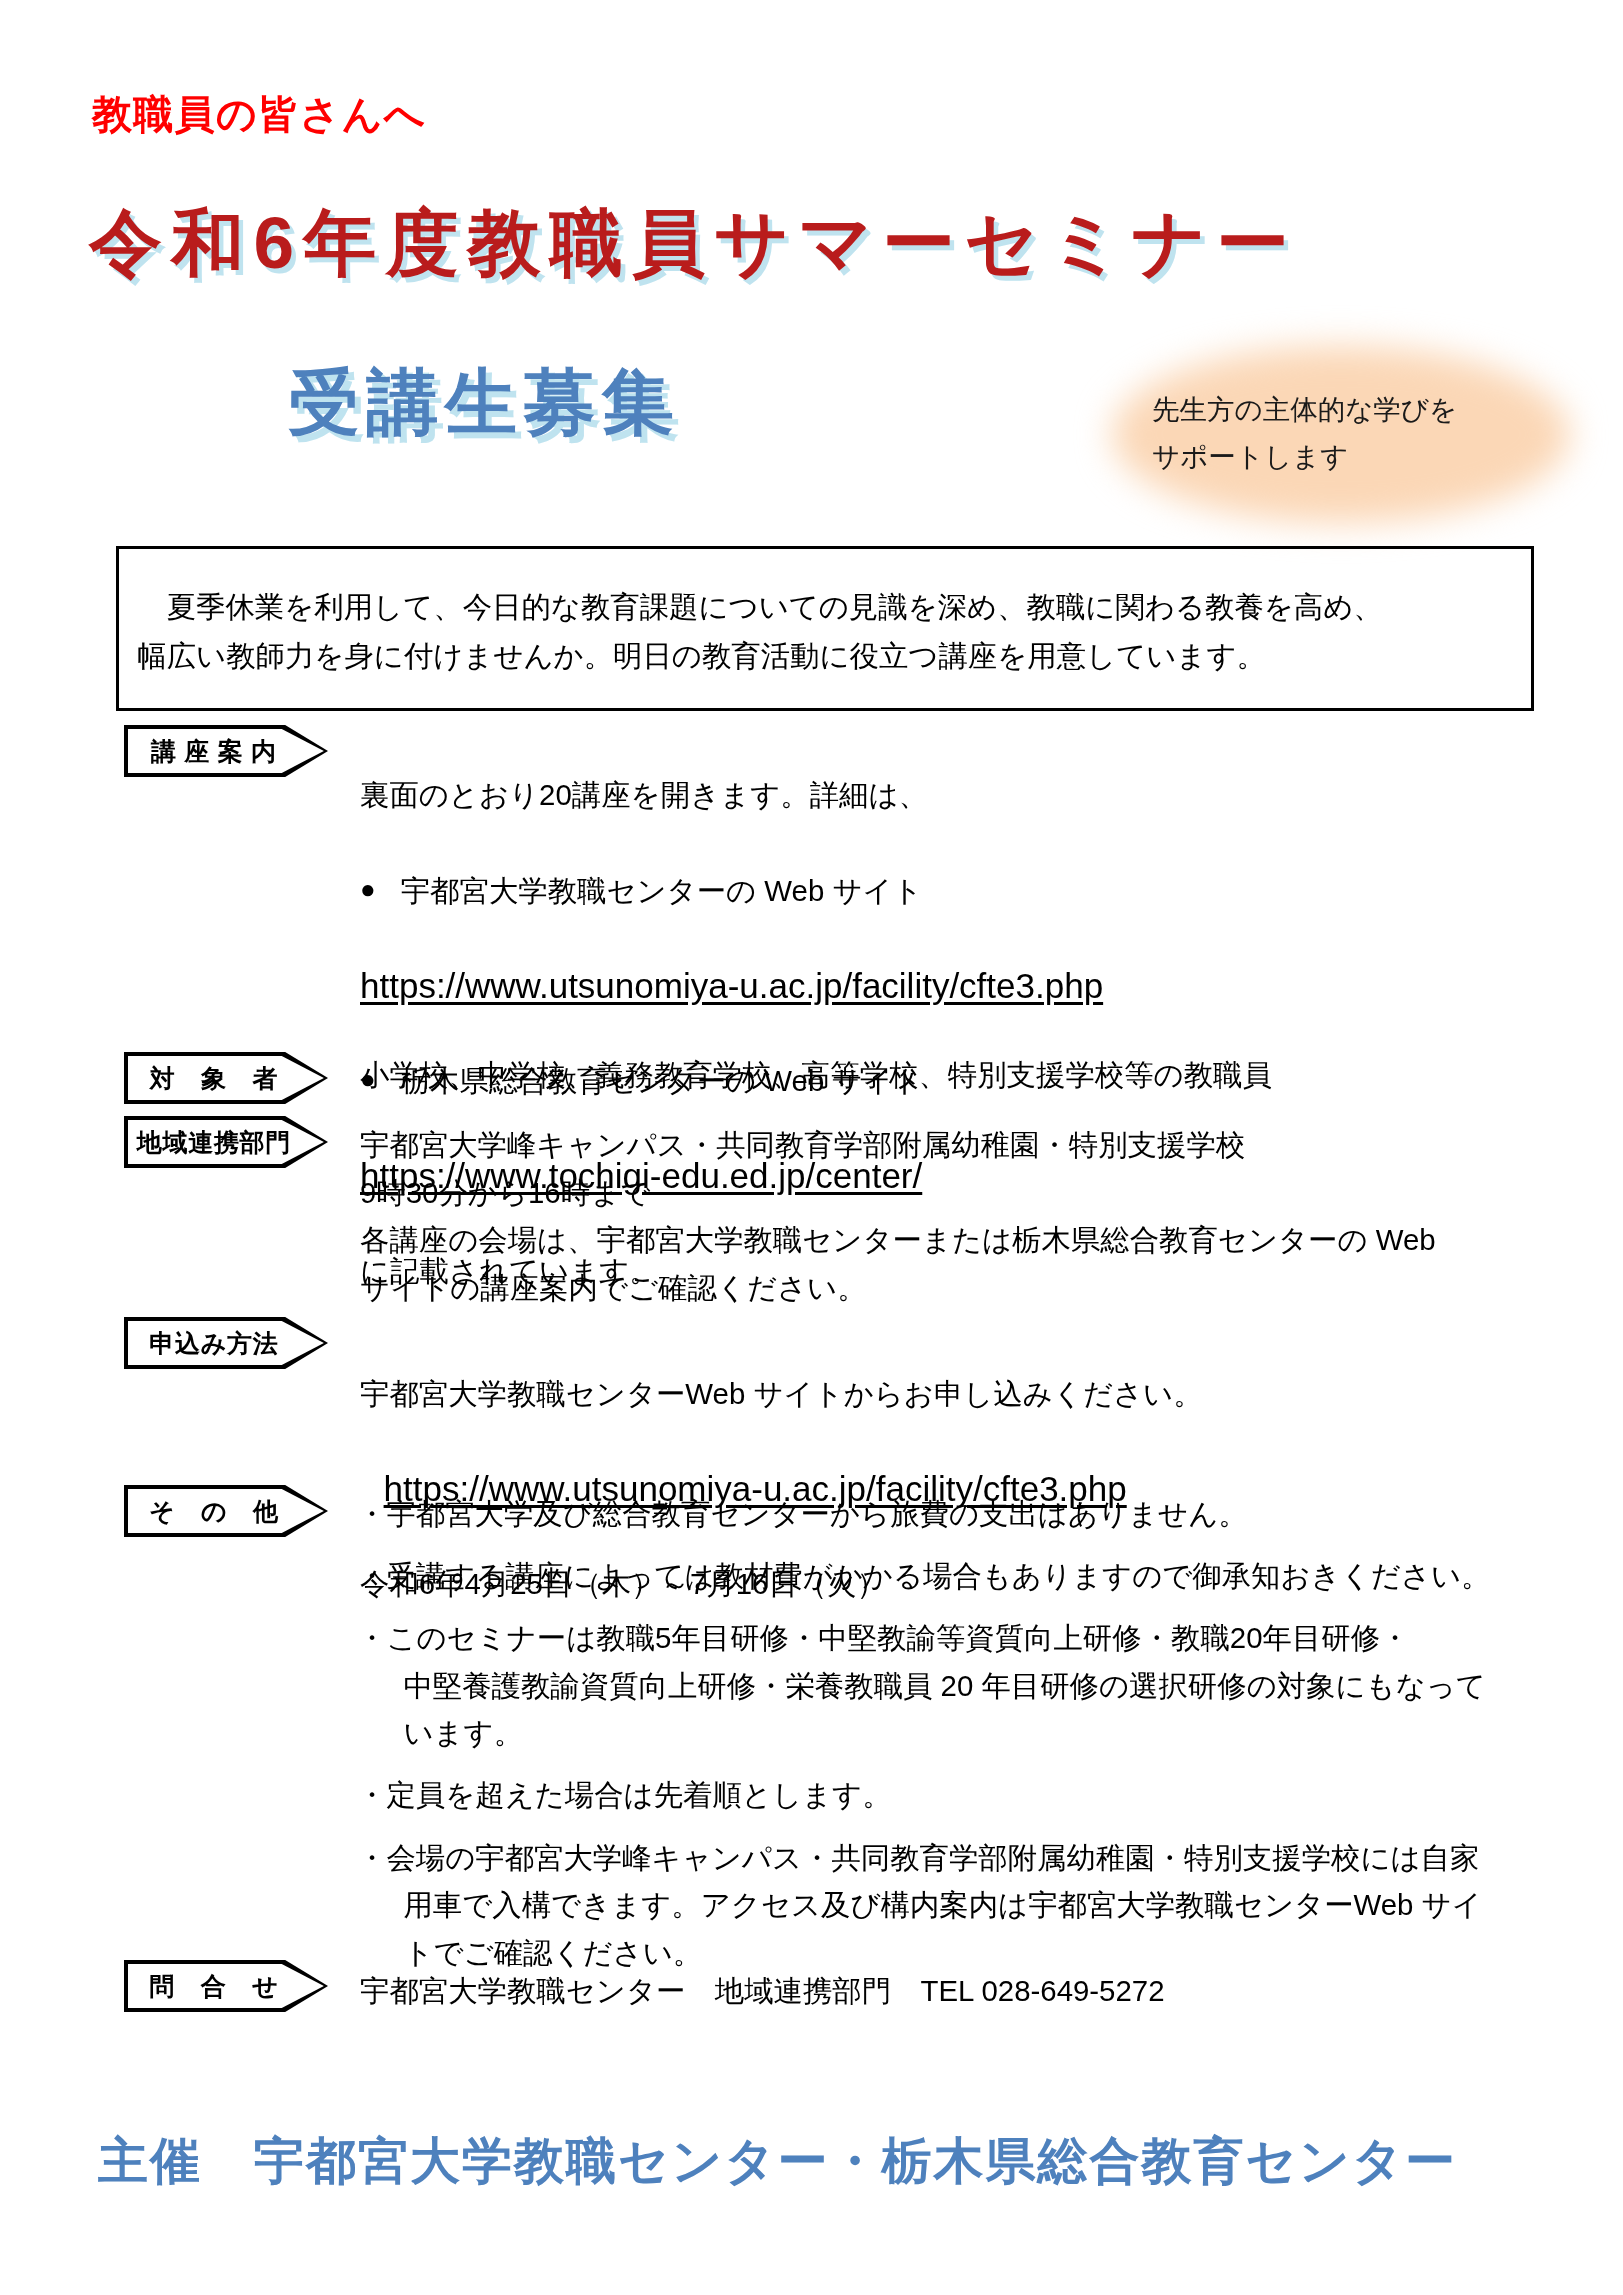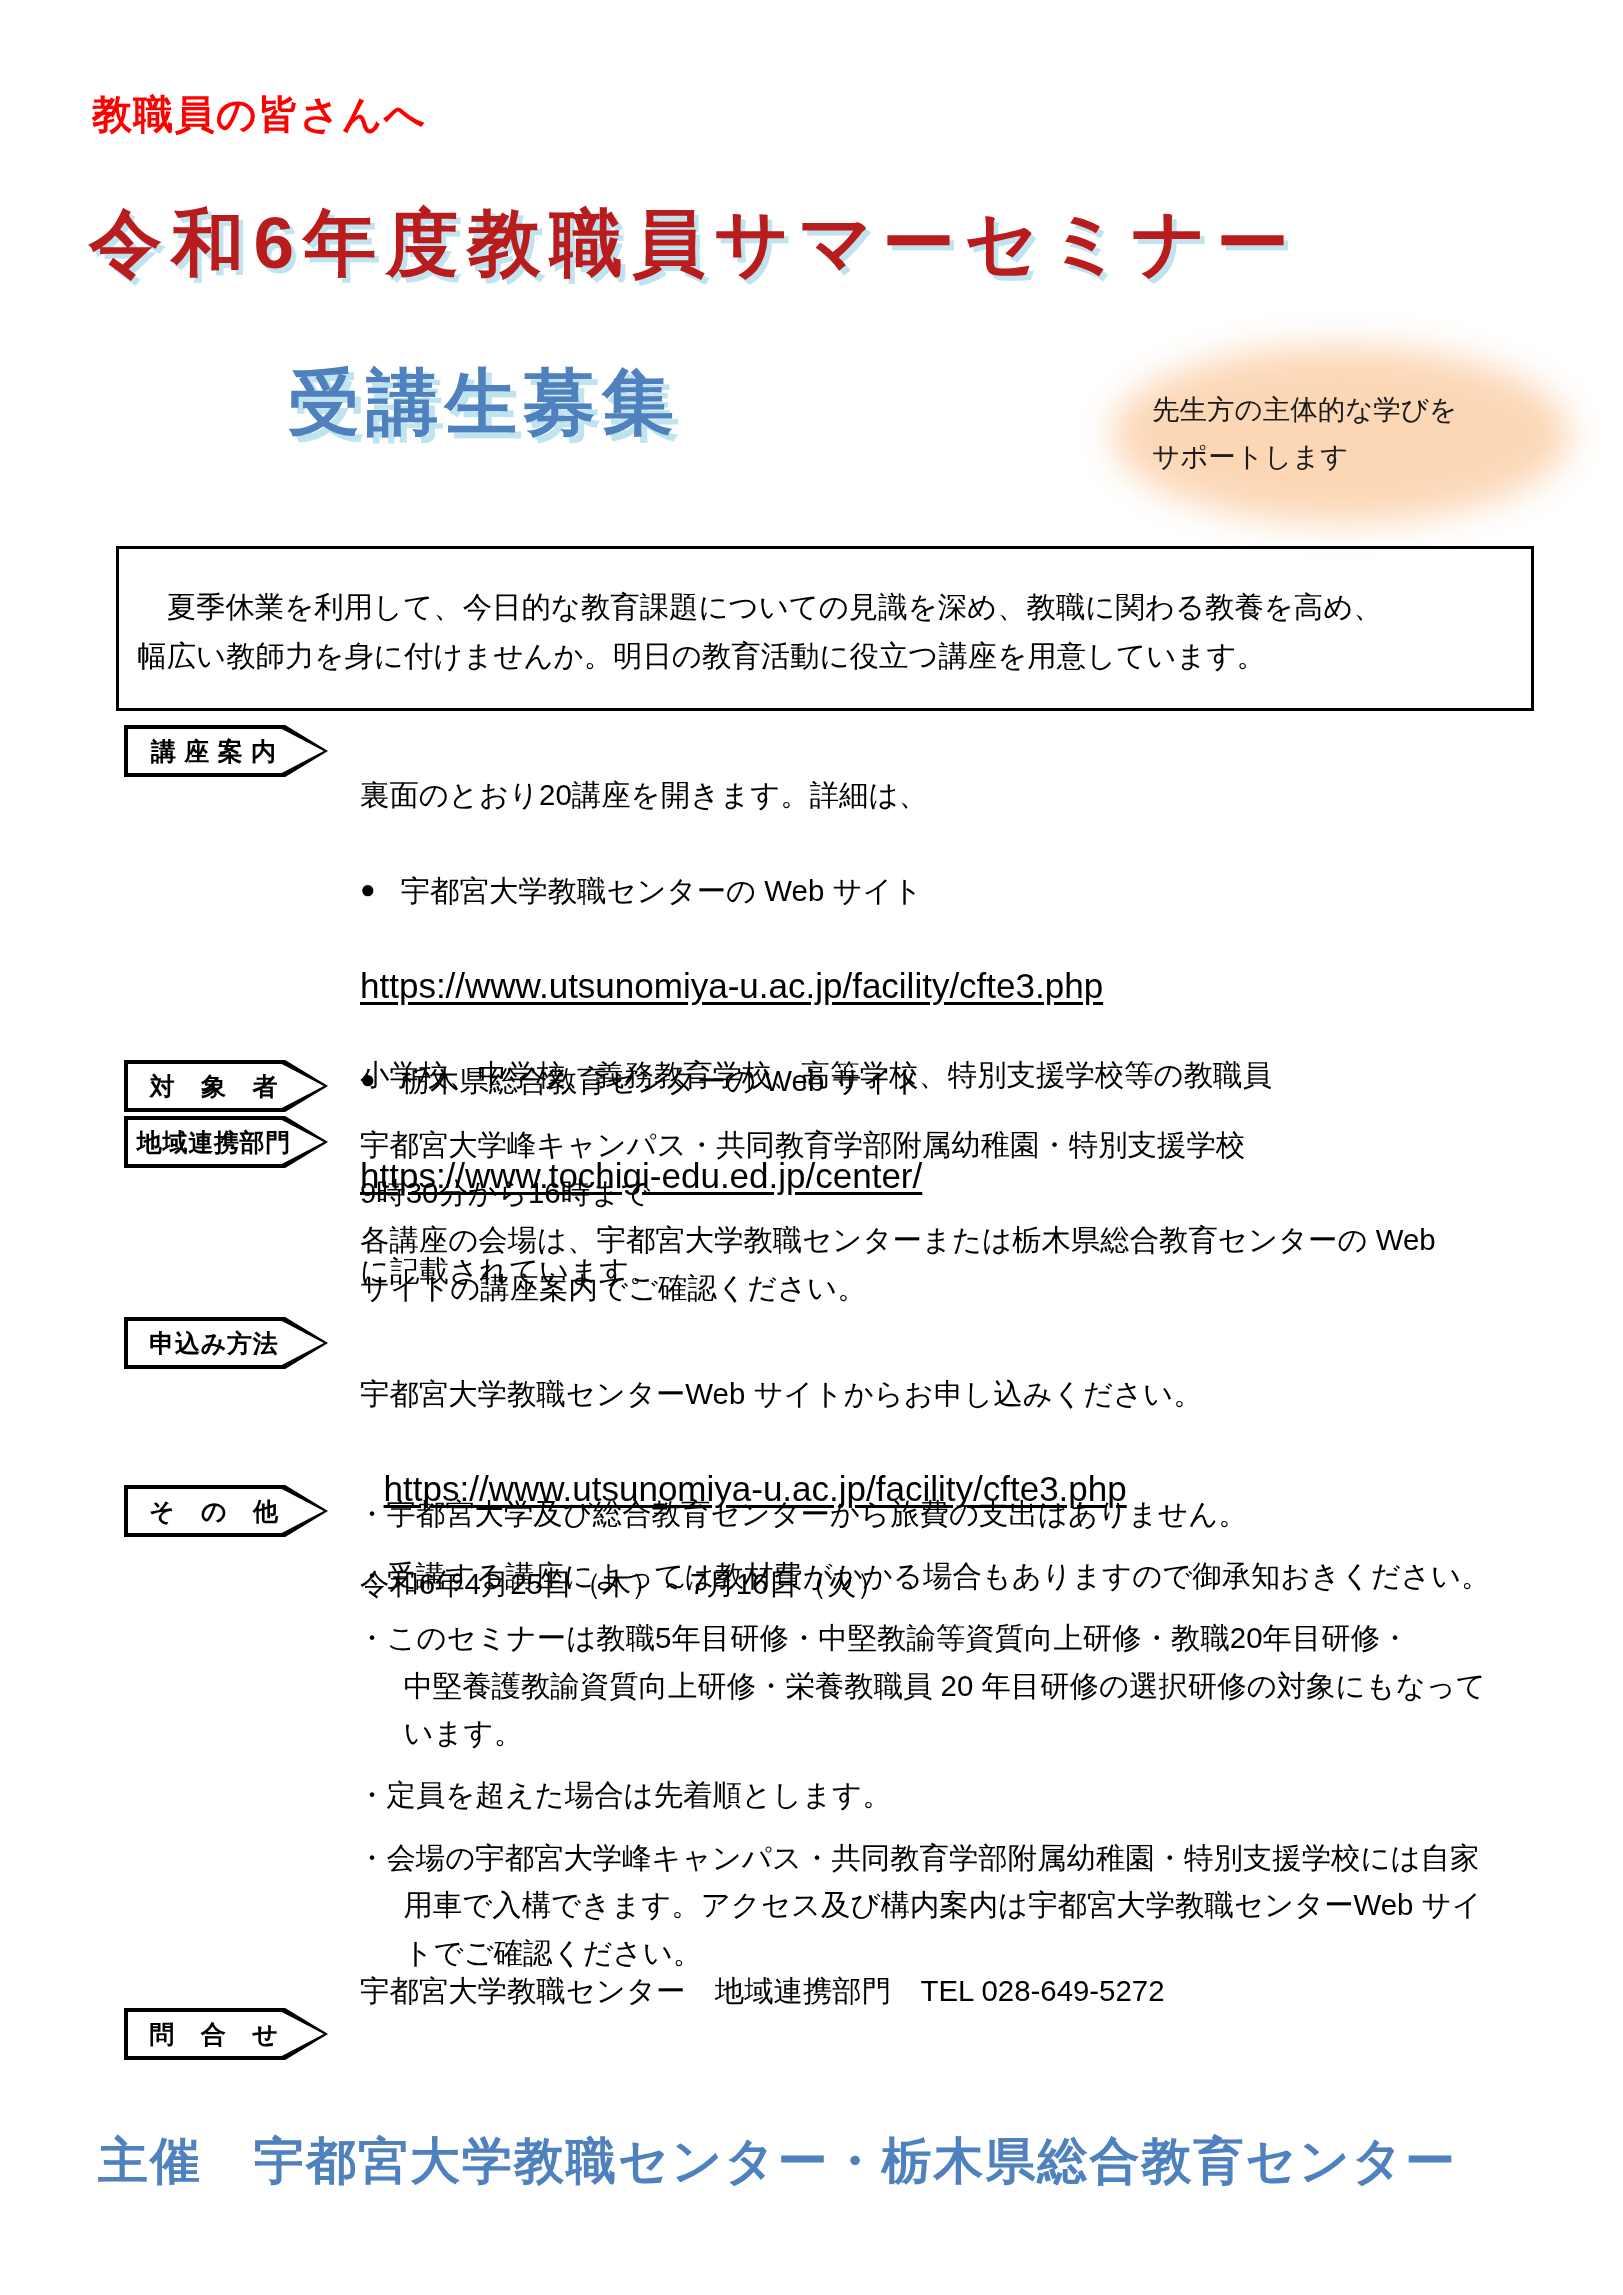--- a/index.html
+++ b/index.html
@@ -239,21 +239,21 @@
     <span class="web-line">裏面のとおり20講座を開きます。詳細は、</span>
     <span class="web-line"><span class="bullet-dot">●</span><span class="ml">宇都宮大学教職センターの Web サイト</span></span>
     <a class="url-line" style="color:#000;" href="#">https://www.utsunomiya-u.ac.jp/facility/cfte3.php</a>
     <span class="web-line"><span class="bullet-dot">●</span><span class="ml">栃木県総合教育センターの Web サイト</span></span>
     <a class="url-line" style="color:#000;" href="#">https://www.tochigi-edu.ed.jp/center/</a>
     <span class="web-line">に記載されています。</span>
   </div>
 </div>
 
 <div class="section" style="top:1044px;">
-  <div style="position:absolute;left:0;top:16px;width:204px;height:60px;">
+  <div style="position:absolute;left:0;top:8px;width:204px;height:60px;">
     <div class="badge-outer"></div>
     <div class="badge-inner"></div>
     <div class="badge-label">対　象　者</div>
   </div>
   <div class="section-body" style="top:6.5px;width:1302px;">小学校、中学校、義務教育学校、高等学校、特別支援学校等の教職員</div>
 </div>
 
 <div class="section" style="top:1116px;">
   <div style="position:absolute;left:0;top:0;width:204px;height:52px;">
     <div class="badge-outer"></div>
@@ -292,21 +292,21 @@
 　中堅養護教諭資質向上研修・栄養教職員 20 年目研修の選択研修の対象にもなって
 　います。</span>
     <span class="other-item">・定員を超えた場合は先着順とします。</span>
     <span class="other-item">・会場の宇都宮大学峰キャンパス・共同教育学部附属幼稚園・特別支援学校には自家
 　用車で入構できます。アクセス及び構内案内は宇都宮大学教職センターWeb サイ
 　トでご確認ください。</span>
   </div>
 </div>
 
 <div class="section" style="top:1960px;">
-  <div style="position:absolute;left:0;top:0;width:204px;height:52px;margin-top:48px;">
+  <div style="position:absolute;left:0;top:0;width:204px;height:52px;">
     <div class="badge-outer"></div>
     <div class="badge-inner"></div>
     <div class="badge-label">問　合　せ</div>
   </div>
   <div class="section-body" style="top:6.5px;width:1302px;">宇都宮大学教職センター　地域連携部門　TEL 028-649-5272</div>
 </div>
 
 <div class="footer">主催　宇都宮大学教職センター・栃木県総合教育センター</div>
 
 

